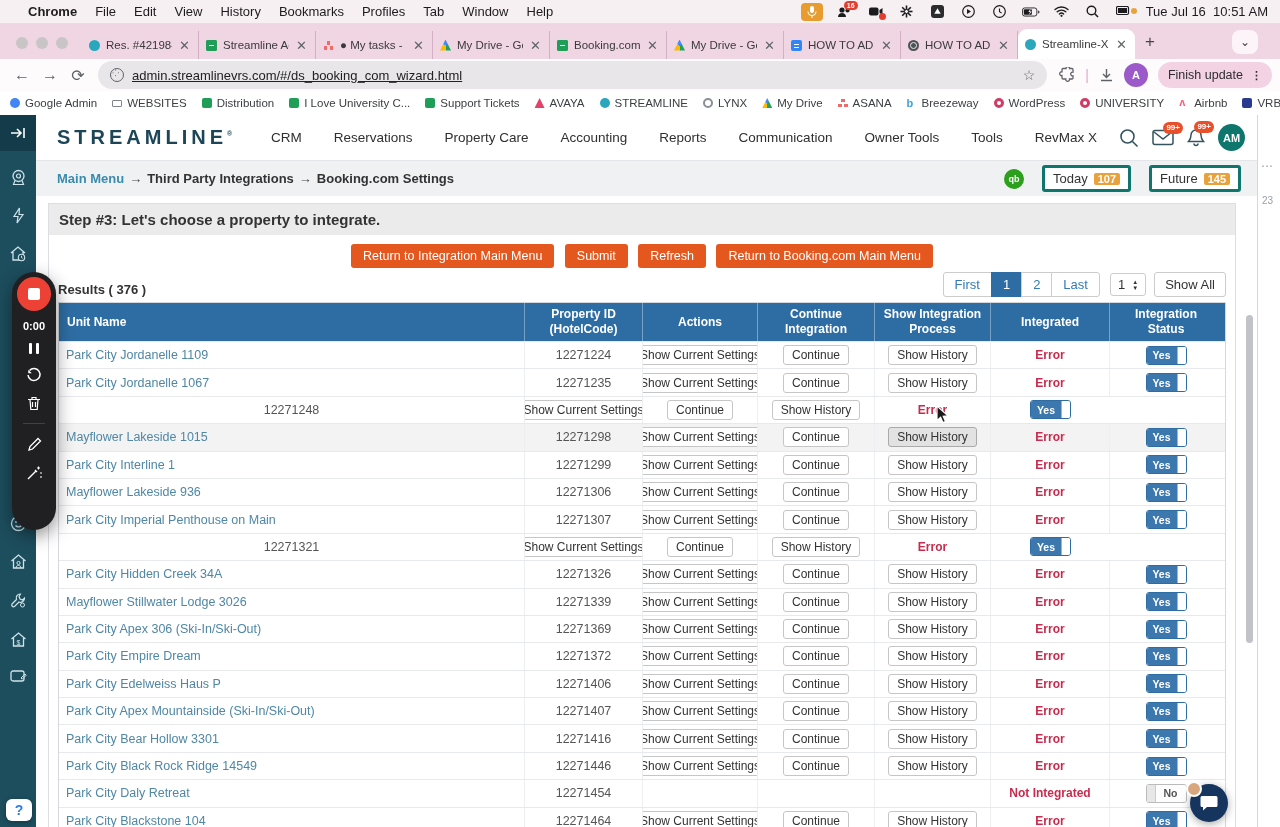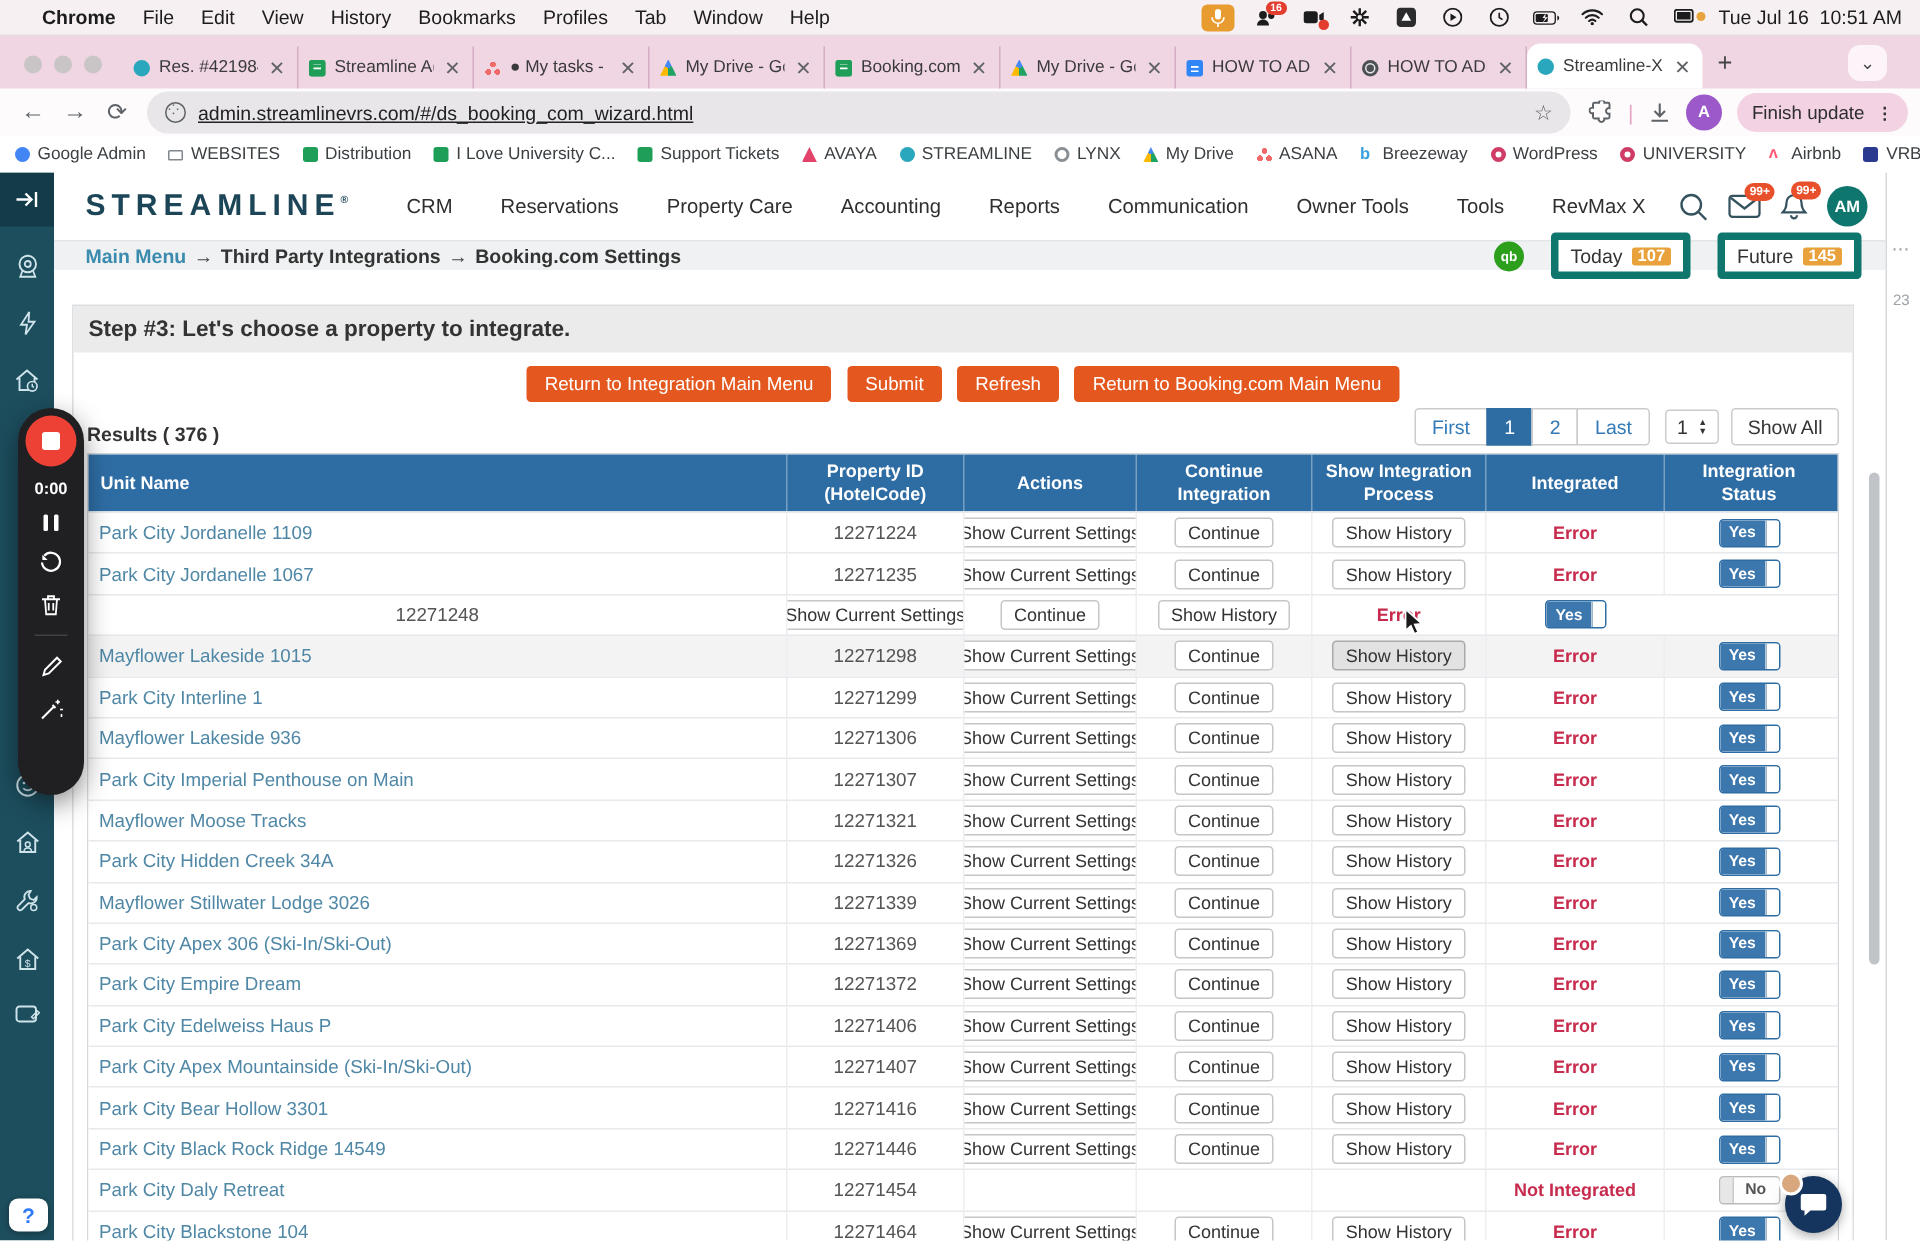--- a/index.html
+++ b/index.html
@@ -87,27 +87,27 @@
   .main { position:absolute; left:36px; right:23px; top:0; bottom:0; }
   .appheader { position:absolute; top:0; left:0; right:0; height:45px; background:#fff; display:flex; align-items:center; padding:0 12px 0 21px; }
   .logo { font-size:20px; font-weight:bold; letter-spacing:4px; color:#1c4658; }
   .logo sup { font-size:7px; letter-spacing:0; }
   .mainnav { display:flex; gap:32px; margin-left:auto; font-size:13.5px; color:#2f2f2f; align-items:center; }
   .hdr-icons { display:flex; gap:13px; align-items:center; margin-left:22px; }
   .hicon { position:relative; color:#35535f; display:flex; }
   .hbadge { position:absolute; top:-7px; right:-9px; background:#e8502b; color:#fff; font-size:8px; font-weight:bold; border-radius:8px; padding:1px 3px; line-height:1.2; }
   .avatar-am { width:27px; height:27px; border-radius:50%; background:#0f766e; color:#fff; font-weight:bold; font-size:11px; display:flex; align-items:center; justify-content:center; }
 
-  .breadbar { position:absolute; top:45px; left:0; right:0; height:20px; background:#eff1f2; border-top:1px solid #e3e6e8; display:flex; align-items:center; padding:0 16px 0 21px; font-size:13px; }
+  .breadbar { position:absolute; top:45px; left:0; right:0; height:36px; background:#eff1f2; border-top:1px solid #e3e6e8; display:flex; align-items:center; padding:0 16px 0 21px; font-size:13px; }
   .crumb-main { color:#3a8bad; font-weight:bold; }
   .crumb-sep { color:#444; margin:0 5px; font-weight:bold; }
   .crumb { color:#333; font-weight:bold; }
   .bread-right { margin-left:auto; display:flex; align-items:center; gap:18px; }
   .qb { width:20px; height:20px; border-radius:50%; background:#2ca01c; color:#fff; font-size:9px; font-weight:bold; display:flex; align-items:center; justify-content:center; }
-  .tf-btn { background:#fff; border:5px solid #0f766e; border-radius:3px; padding:3px 8px; font-size:13px; color:#333; display:flex; align-items:center; gap:6px; }
+  .tf-btn { background:#fff; border:3px solid #0f766e; border-radius:3px; padding:3px 8px; font-size:13px; color:#333; display:flex; align-items:center; gap:6px; }
   .tf-badge { background:#e9a23b; color:#fff; font-size:11px; font-weight:bold; border-radius:2px; padding:0 4px; }
 
   
   .panel { position:absolute; top:88px; left:12px; right:21px; bottom:-40px; background:#fff; border:1px solid #dcdfe2; }
   .step-heading { background:#ebebeb; padding:7px 10px; font-size:15px; font-weight:bold; color:#333; }
   .btnrow { text-align:center; padding:9px 0 2px; }
   .obtn { display:inline-block; background:#e4581f; color:#fff; font-size:12.5px; padding:5px 12px; border-radius:3px; margin:0 3px; }
   .meta-row { display:flex; align-items:flex-end; justify-content:space-between; margin:2px 9px 5px; }
   .results { font-size:13px; font-weight:bold; color:#333; }
   .pager { display:flex; align-items:center; }
@@ -770,23 +770,20 @@
                 <span class="status-err">Error</span>
               </div>
               <div class="td">
                 <span class="toggle on">
                   <span class="t-lab">Yes</span>
                   <span class="t-handle"></span>
                 </span>
               </div>
             </div>
             <div class="trow">
-              <div class="td left">
-                <a class="unit-link">Mayflower Moose Tracks</a>
-              </div>
               <div class="td">
                 <span class="pid">12271321</span>
               </div>
               <div class="td">
                 <button class="cell-btn">Show Current Settings</button>
               </div>
               <div class="td">
                 <button class="cell-btn">Continue</button>
               </div>
               <div class="td">

